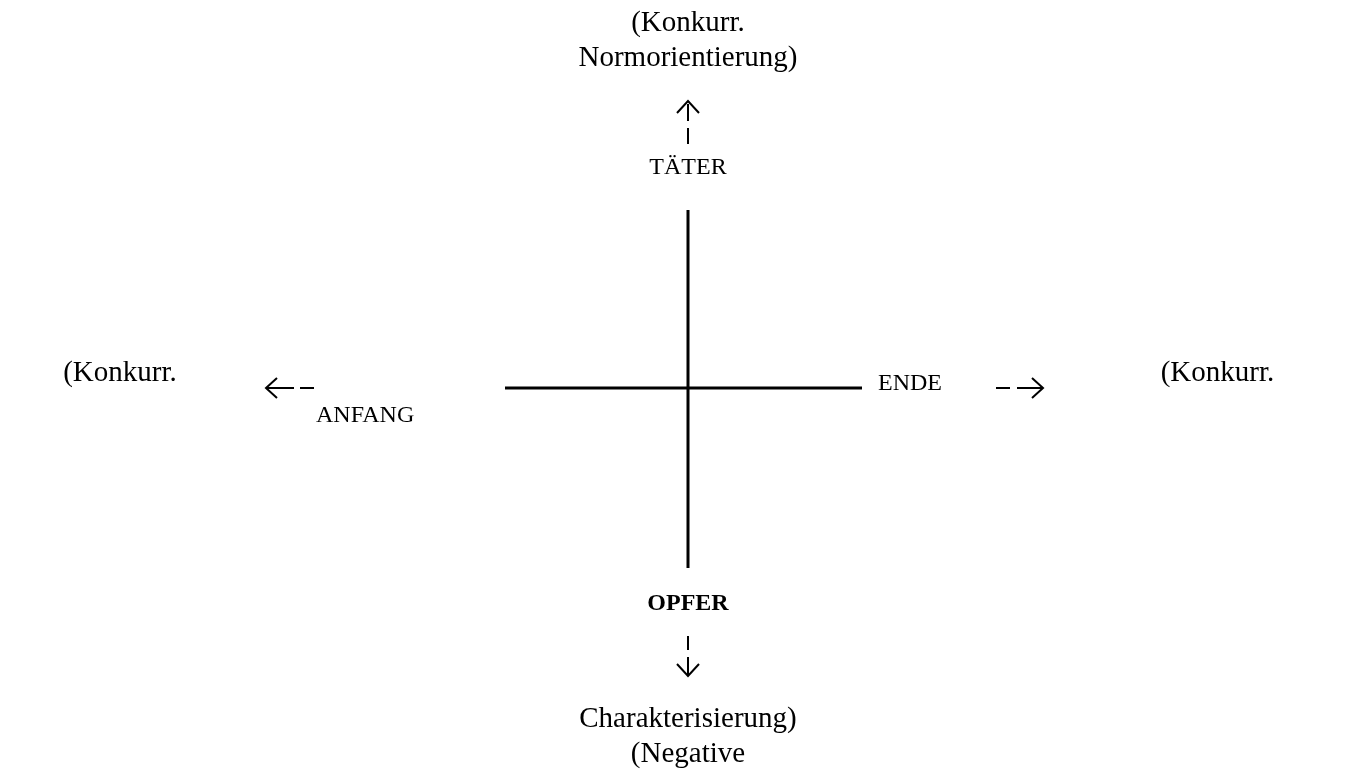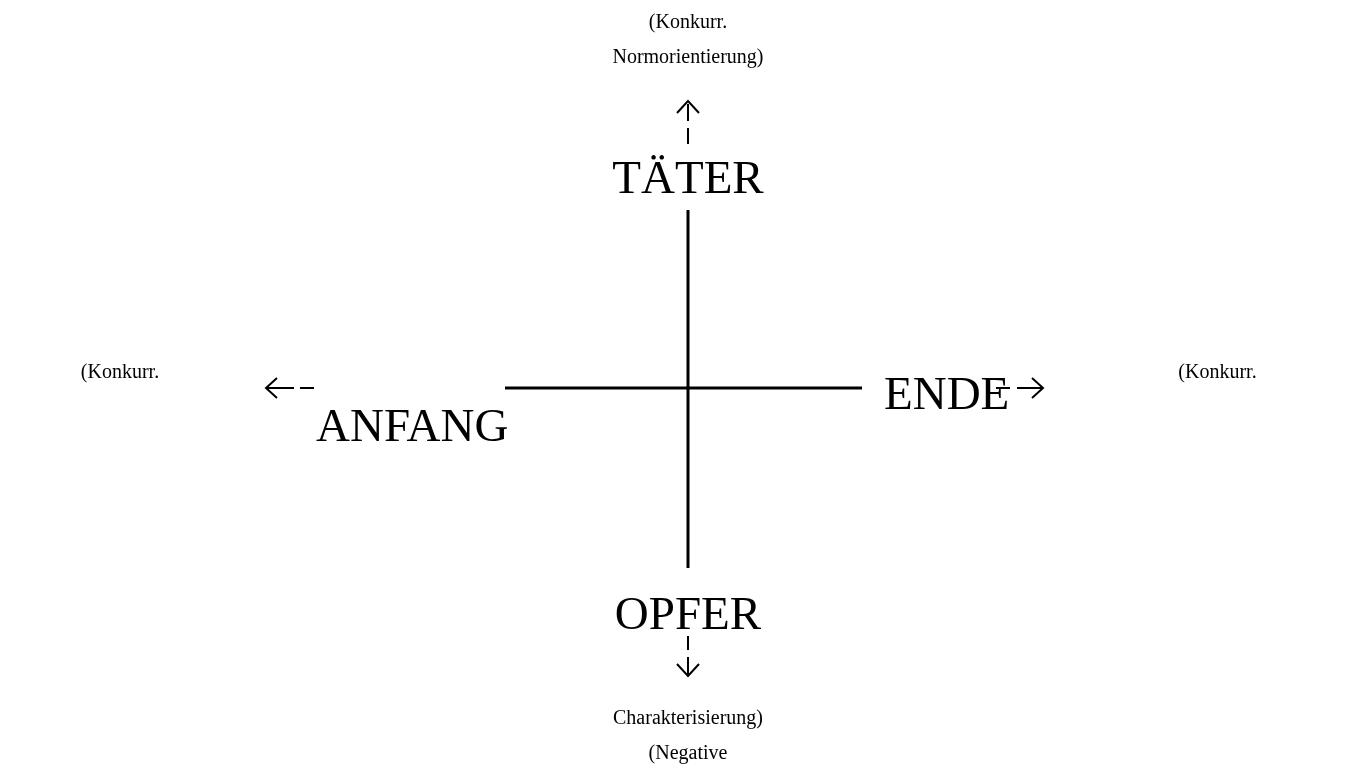--- a/index.html
+++ b/index.html
@@ -1,20 +1,20 @@
 <!DOCTYPE html>
 <html><head>
 <meta charset="utf-8">
 <style>
   html, body { margin:0; padding:0; background:#ffffff; }
   body { width:1370px; height:781px; position:relative; overflow:hidden;
          font-family:"Liberation Serif", "DejaVu Serif", serif; color:#000; }
   .lbl { position:absolute; text-align:center; white-space:nowrap; line-height:1; }
-  .big { font-size:47px; }
-  .small { font-size:20px; line-height:35px; }
+  .big { font-size:24px; }
+  .small { font-size:29px; line-height:35px; }
   svg.lines { position:absolute; left:0; top:0; }
 </style>
 </head>
 <body>
 
 <svg class="lines" width="1370" height="781">
 
   <line x1="688" y1="210" x2="688" y2="568" stroke="#000" stroke-width="3"></line>
   <line x1="505" y1="388" x2="862" y2="388" stroke="#000" stroke-width="3"></line>
 
@@ -42,27 +42,27 @@
     <polyline points="1032,378 1043,388 1032,398"></polyline>
   </g>
 </svg>
 
 <div class="lbl small" style="left:488px; top:4px; width:400px;">
   <div>(Konkurr.</div>
   <div>Normorientierung)</div>
 </div>
 <div class="lbl big" style="left:538px; top:154px; width:300px;">TÄTER</div>
 
-<div class="lbl big" style="left:538px; top:590px; width:300px;">OPFER</div>
+<div class="lbl big" style="left:538px; top:590px; width:300px;font-weight:bold;">OPFER</div>
 <div class="lbl small" style="left:488px; top:700px; width:400px;">
   <div>Charakterisierung)</div>
   <div>(Negative</div>
 </div>
 
 <div class="lbl small" style="left:0px; top:354px; width:240px;">
   <div>(Konkurr.</div>
 </div>
 <div class="lbl big" style="left:316px; top:370px; width:182px; text-align:left;margin-top:32px;">ANFANG</div>
 
-<div class="lbl big" style="left:878px; top:370px; width:120px; text-align:left;margin-left:6px;">ENDE</div>
+<div class="lbl big" style="left:878px; top:370px; width:120px; text-align:left;">ENDE</div>
 <div class="lbl small" style="left:1065px; top:354px; width:305px;">
   <div>(Konkurr.</div>
 </div>
 
 </body></html>

